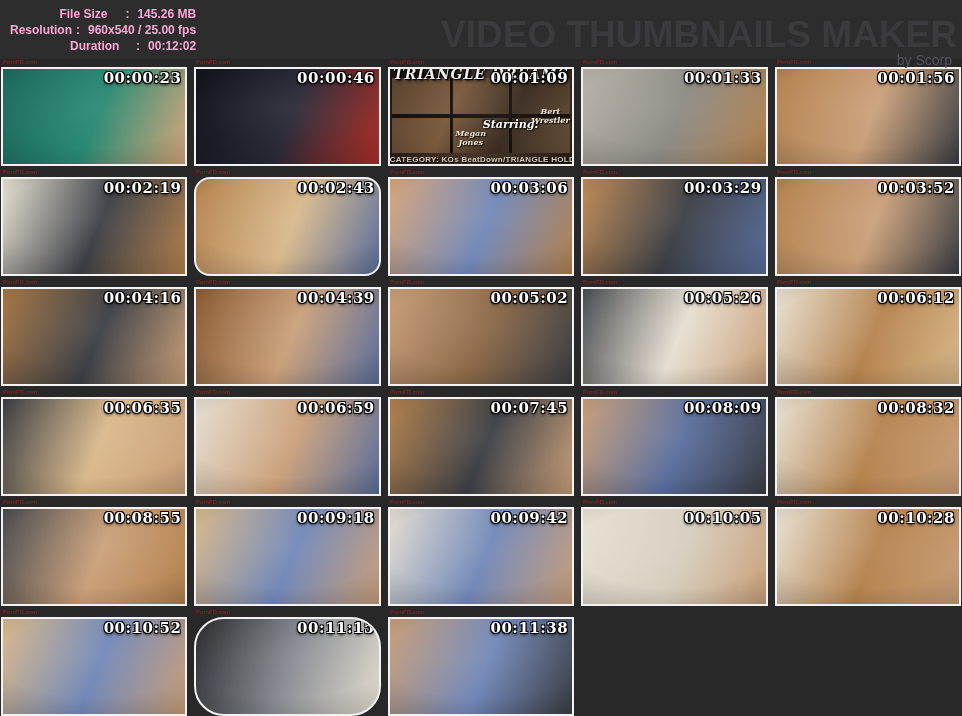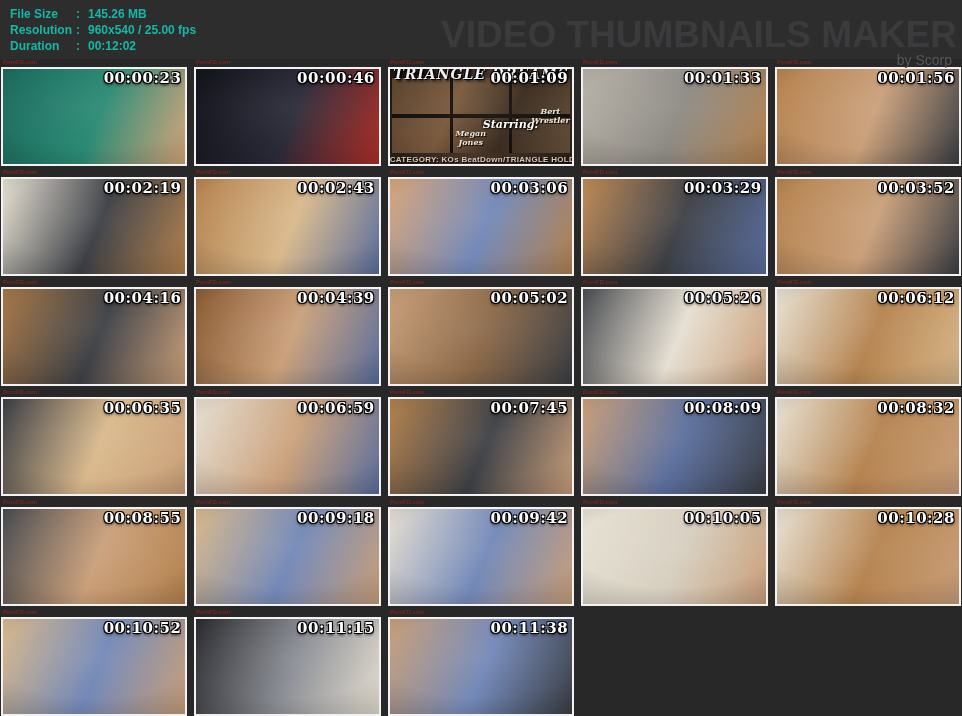--- a/index.html
+++ b/index.html
@@ -28,23 +28,24 @@
   }
   .info-panel {
     position: absolute;
     top: 6px;
     left: 10px;
   }
   .info-row {
     display: flex;
     font-size: 12px;
     font-weight: bold;
-    color: #14b8a6;
+    color: #f9a8d4;
     line-height: 16px;
     white-space: pre;
+    justify-content: flex-end;
   }
   .info-row .lbl { width: 66px; }
   .info-row .sep { width: 12px; }
   .app-wm-title {
     position: absolute;
     right: 5px;
     bottom: 6px;
     font-size: 37px;
     font-weight: 800;
     letter-spacing: 0px;
@@ -298,21 +299,21 @@
     <div class="frame" style="background: linear-gradient(112deg, rgb(232, 226, 212), rgb(60, 63, 69) 52%, rgb(181, 131, 79));">
       <span class="time">00:02:19</span>
 
     </div>
   </div>
 
   <div class="thumb">
     <div class="strip">
       <span class="site-wm">PornFD.com</span>
     </div>
-    <div class="frame" style="background: linear-gradient(112deg, rgb(181, 131, 79), rgb(217, 185, 140) 52%, rgb(91, 111, 158));">
+    <div class="frame" style="background: linear-gradient(112deg, rgb(181, 131, 79), rgb(217, 185, 140) 52%, rgb(91, 111, 158)); border-radius: 16px;">
       <span class="time">00:02:43</span>
 
     </div>
   </div>
 
   <div class="thumb">
     <div class="strip">
       <span class="site-wm">PornFD.com</span>
     </div>
     <div class="frame" style="background: linear-gradient(112deg, rgb(217, 167, 124), rgb(114, 136, 184) 52%, rgb(181, 131, 79));">
@@ -500,21 +501,21 @@
     <div class="frame" style="background: linear-gradient(112deg, rgb(217, 185, 140), rgb(114, 136, 184) 52%, rgb(202, 160, 122));">
       <span class="time">00:10:52</span>
 
     </div>
   </div>
 
   <div class="thumb">
     <div class="strip">
       <span class="site-wm">PornFD.com</span>
     </div>
-    <div class="frame" style="background: linear-gradient(112deg, rgb(44, 44, 48), rgb(138, 141, 148) 52%, rgb(230, 223, 210));">
+    <div class="frame" style="background: linear-gradient(112deg, rgb(44, 44, 48), rgb(138, 141, 148) 52%, rgb(230, 223, 210)); border-radius: 30px;">
       <span class="time">00:11:15</span>
 
     </div>
   </div>
 
   <div class="thumb">
     <div class="strip">
       <span class="site-wm">PornFD.com</span>
     </div>
     <div class="frame" style="background: linear-gradient(112deg, rgb(202, 160, 122), rgb(114, 136, 184) 52%, rgb(60, 63, 69));">

